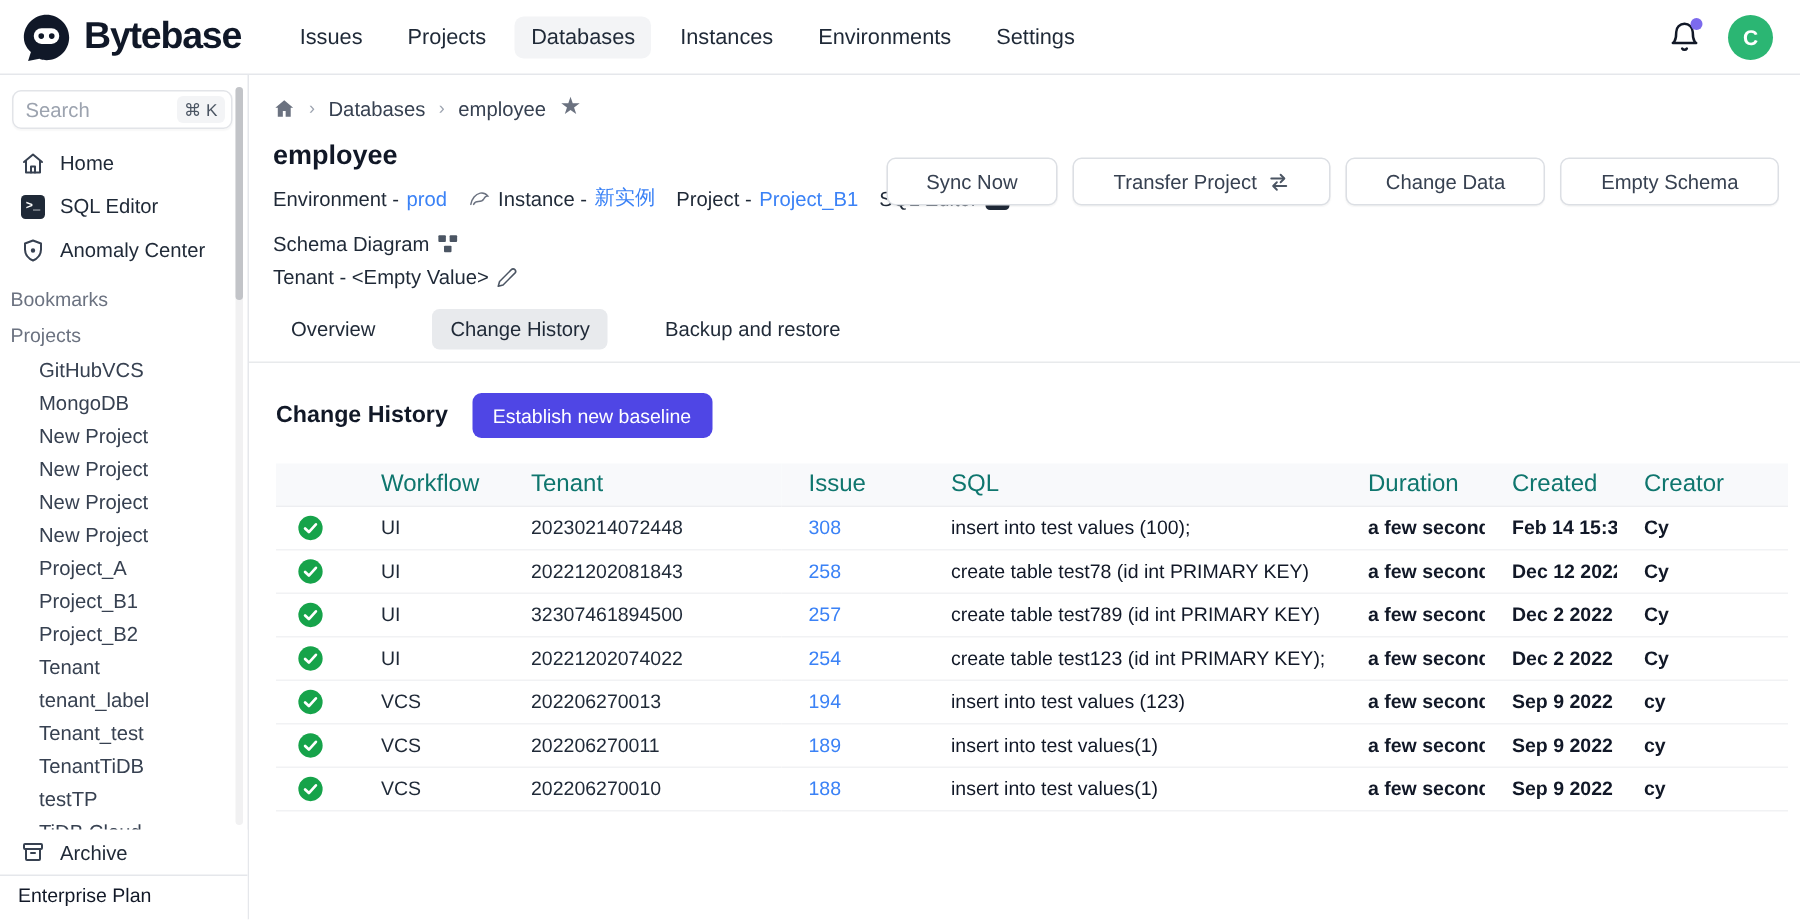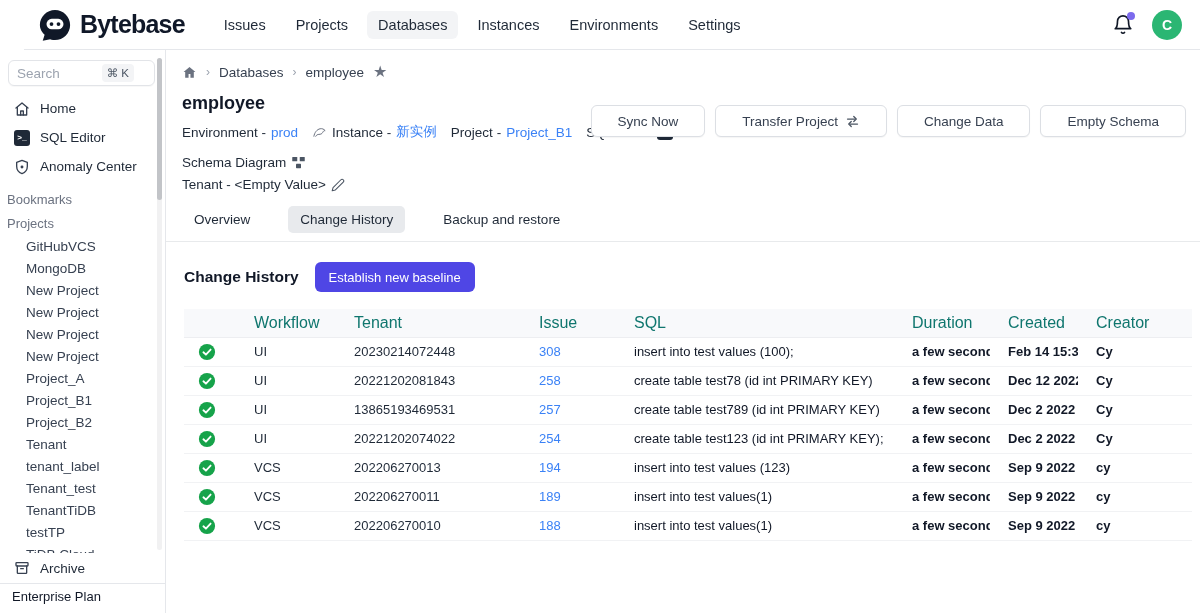--- a/index.html
+++ b/index.html
@@ -1,41 +1,41 @@
 <!DOCTYPE html>
 <html style="--brand: #101828; --accent: #4f46e5; --link: #3b82f6; --success: #16a34a; --avatar: #2bb673; --dot: #7c6aed;"><head>
 <meta charset="utf-8">
 <style>
   * { margin:0; padding:0; box-sizing:border-box; }
   html,body { width:1200px; height:613px; overflow:hidden; background:#fff;
     font-family:"Liberation Sans", sans-serif; color:#1f2937; }
 
   
   .topnav { height:50px; display:flex; align-items:center; padding:0 18px 0 14px;
-    border-bottom:1px solid #e5e7eb; background:#fff;margin-left:24px; }
+    border-bottom:1px solid #e5e7eb; background:#fff; }
   .brand { display:flex; align-items:center; gap:8px; }
   .brand-name { font-size:25px; font-weight:800; color:var(--brand); letter-spacing:-0.8px; }
   .nav-items { display:flex; align-items:center; gap:8px; margin-left:28px; }
   .nav-item { font-size:14.5px; color:#1f2937; padding:6px 11px; border-radius:6px; cursor:pointer; }
   .nav-item.active { background:#f3f4f6; }
   .topnav-right { margin-left:auto; display:flex; align-items:center; gap:18px; }
   .bell-wrap { position:relative; width:22px; height:22px; }
   .bell-dot { position:absolute; right:-1px; top:-2px; width:8px; height:8px; border-radius:50%;
     background:var(--dot); }
   .avatar { width:30px; height:30px; border-radius:50%; background:var(--avatar); color:#fff;
     display:flex; align-items:center; justify-content:center; font-size:14px; font-weight:600; }
 
   
   .shell { display:flex; height:563px; }
 
   
   .sidebar { width:166px; border-right:1px solid #e5e7eb; position:relative; flex:none;
     padding-top:10px; }
   .side-search { margin:0 10px 8px 8px; height:26px; border:1px solid #e2e4e8; border-radius:6px;
-    display:flex; align-items:center; padding:0 20px 0 8px; box-shadow:0 1px 1px rgba(0,0,0,.03); }
+    display:flex; align-items:center; padding:0 4px 0 8px; box-shadow:0 1px 1px rgba(0,0,0,.03); }
   .side-search .ph { color:#9ca3af; font-size:13.5px; flex:1; }
   .kbd { background:#f3f4f6; border-radius:4px; font-size:11.5px; color:#4b5563; padding:2px 5px; }
   .side-nav-item { height:29px; display:flex; align-items:center; gap:10px; padding:0 14px;
     font-size:13.5px; color:#1f2937; cursor:pointer; }
   .side-label { margin-top:6px; height:24px; display:flex; align-items:center; padding:0 7px;
     font-size:13px; color:#6b7280; }
   .side-label.projects { margin-top:0; }
   .proj-item { height:22px; display:flex; align-items:center; padding:0 12px 0 26px;
     font-size:13.5px; color:#374151; cursor:pointer; white-space:nowrap; }
   .sidebar-bottom { position:absolute; left:0; right:0; bottom:0; background:#fff; }
@@ -357,21 +357,21 @@
             <tr>
     <td class="c-status">
       <span>
         <svg class="check" viewBox="0 0 20 20">
           <circle cx="10" cy="10" r="9" fill="#16a34a"></circle>
           <path d="M6 10.3 8.8 13 14 7.3" fill="none" stroke="#fff" stroke-width="2" stroke-linecap="round" stroke-linejoin="round"></path>
         </svg>
       </span>
     </td>
     <td class="c-workflow">UI</td>
-    <td class="c-version">13865193469531</td>
+    <td class="c-version">32307461894500</td>
     <td class="c-issue"><a>257</a></td>
     <td class="c-sql">create table test789 (id int PRIMARY KEY)</td>
     <td class="c-duration">a few seconds</td>
     <td class="c-created">Dec 2 2022</td>
     <td class="c-creator">Cy</td>
   </tr>
             <tr>
     <td class="c-status">
       <span>
         <svg class="check" viewBox="0 0 20 20">

